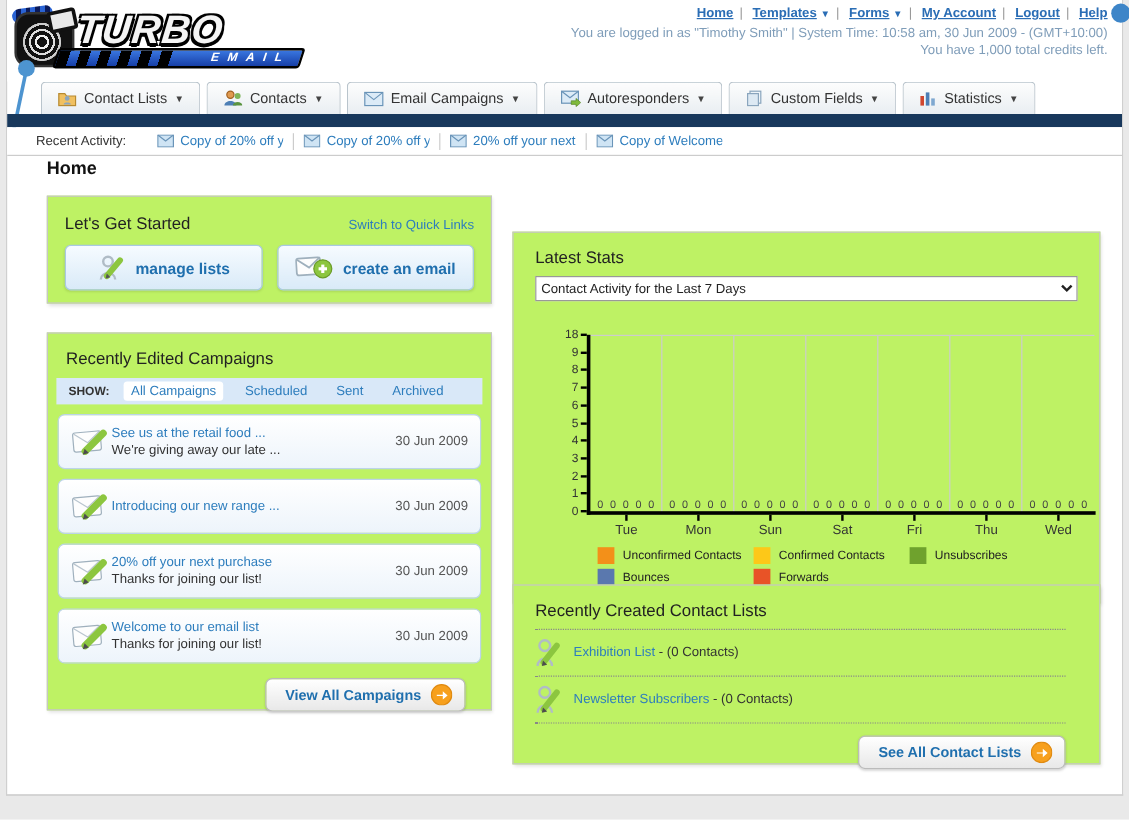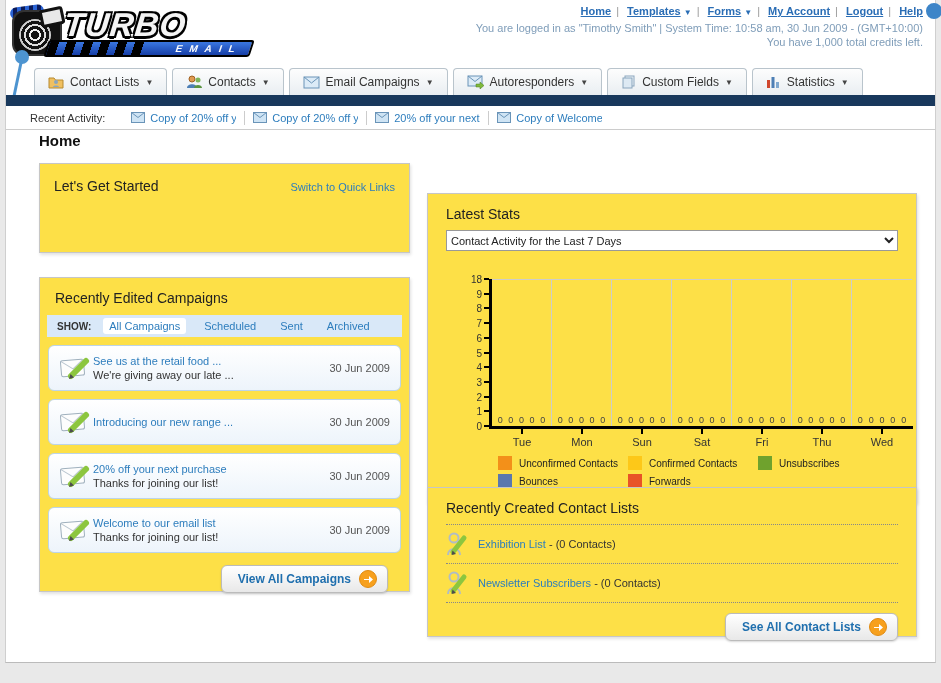--- a/index.html
+++ b/index.html
@@ -39,21 +39,21 @@
 
   
   .recent-activity { position:absolute; left:0; top:106px; width:100%; height:24px; background:#fff; border-bottom:1px solid #ccc; display:flex; align-items:center; padding-left:24px; }
   .recent-activity .ra-label { color:#333; margin-right:18px; }
   .ra-item { display:flex; align-items:center; gap:5px; padding:0 8px; border-right:1px solid #ccc; height:14px; cursor:pointer; }
   .ra-item:last-child { border-right:none; }
   .ra-item .ra-text { color:#2d7dbd; max-width:86px; overflow:hidden; white-space:nowrap; display:inline-block; }
 
   .page-title { position:absolute; left:33px; top:132px; font-size:15px; font-weight:bold; color:#111; }
 
-  .panel { position:absolute; background:#fde047; border:1px solid #c6c6c6; box-shadow:1px 2px 3px rgba(0,0,0,0.12); }
+  .panel { position:absolute; background:#bef264; border:1px solid #c6c6c6; box-shadow:1px 2px 3px rgba(0,0,0,0.12); }
   .panel-title { font-size:14px; color:#222; }
 
   
   #get-started { left:33px; top:163px; width:371px; height:90px; padding:14px 14px 0 14px; }
   .gs-head { display:flex; justify-content:space-between; align-items:baseline; }
   .gs-link { color:#2d7dbd; font-size:11px; cursor:pointer; }
   .gs-buttons { display:flex; gap:12px; margin-top:10px; }
   .gs-btn { flex:1; height:38px; display:flex; align-items:center; justify-content:center; gap:8px; background:linear-gradient(#f6fbff,#d9eaf8); border:1px solid #a9c9e2; border-radius:5px; color:#1f6fae; font-weight:bold; font-size:13px; cursor:pointer; box-shadow:0 1px 2px rgba(0,0,0,0.1); }
 
   
@@ -86,21 +86,21 @@
   .zeros { position:absolute; bottom:2px; left:0; width:100%; display:flex; justify-content:space-evenly; font-size:9px; color:#444; }
   .xtick-mark { position:absolute; width:2px; height:5px; background:#000; top:175px; }
   .xday-label { position:absolute; top:182px; font-size:11px; color:#333; text-align:center; }
   .legend { position:absolute; left:70px; top:262px; width:420px; }
   .legend-row { display:flex; margin-bottom:4px; }
   .legend-item { display:flex; align-items:center; gap:7px; width:130px; }
   .legend-swatch { width:14px; height:14px; display:inline-block; }
   .legend-label { font-size:10px; color:#222; }
 
   
-  #contact-lists { left:421px; top:487px; width:490px; height:150px; padding:12px 18px 0 18px; }
+  #contact-lists { left:421px; top:487px; width:490px; height:150px; padding:12px 28px 0 18px; }
   .dotted { border-bottom:1px dotted #888; margin-top:8px; }
   .cl-item { display:flex; align-items:center; gap:10px; padding:6px 0; }
   .cl-name { color:#2d7dbd; cursor:pointer; }
   .cl-suffix { color:#333; }
   .cl-btn-row { display:flex; justify-content:flex-end; margin-top:10px; }
 
   svg { display:block; }
 </style>
 </head>
 <body>
@@ -224,20 +224,41 @@
       <span class="ra-text">Copy of Welcome to</span>
     </span>
   </div>
 
   <div class="page-title">Home</div>
 
   <div class="panel" id="get-started">
     <div class="gs-head">
       <span class="panel-title">Let's Get Started</span>
       <span class="gs-link">Switch to Quick Links</span>
+    </div>
+    <div class="gs-buttons">
+      <div class="gs-btn">
+        <svg width="24" height="24">
+            <circle cx="9" cy="7" r="4" fill="none" stroke="#b0bcc6" stroke-width="2"></circle>
+            <path d="M3 22 c0-7 12-7 12 0" fill="none" stroke="#b0bcc6" stroke-width="2"></path>
+            <line x1="8" y1="19" x2="19" y2="6" stroke="#8cc63f" stroke-width="5" stroke-linecap="round"></line>
+            <path d="M7 21 l1-4 3 3 z" fill="#555"></path>
+          </svg>
+        <span>manage lists</span>
+      </div>
+      <div class="gs-btn">
+        <svg width="32" height="22">
+            <rect x="1" y="3" width="20" height="14" rx="2" fill="#fdfdfd" stroke="#9fb0bd" stroke-width="1.5" transform="rotate(-4 11 10)"></rect>
+            <path d="M2 4 l9.5 7 L21 3" fill="none" stroke="#9fb0bd" stroke-width="1.5" transform="rotate(-4 11 10)"></path>
+            <circle cx="23" cy="12" r="7.5" fill="#8cc63f" stroke="#6a9b26"></circle>
+            <rect x="19.5" y="10.7" width="7" height="2.6" fill="#fff"></rect>
+            <rect x="21.7" y="8.5" width="2.6" height="7" fill="#fff"></rect>
+          </svg>
+        <span>create an email</span>
+      </div>
     </div>
   </div>
 
   <div class="panel" id="campaigns">
     <div class="panel-title">Recently Edited Campaigns</div>
     <div class="show-bar">
       <span class="show-label">SHOW:</span>
       <span class="filter active">All Campaigns</span>
       <span class="filter">Scheduled</span>
       <span class="filter">Sent</span>

